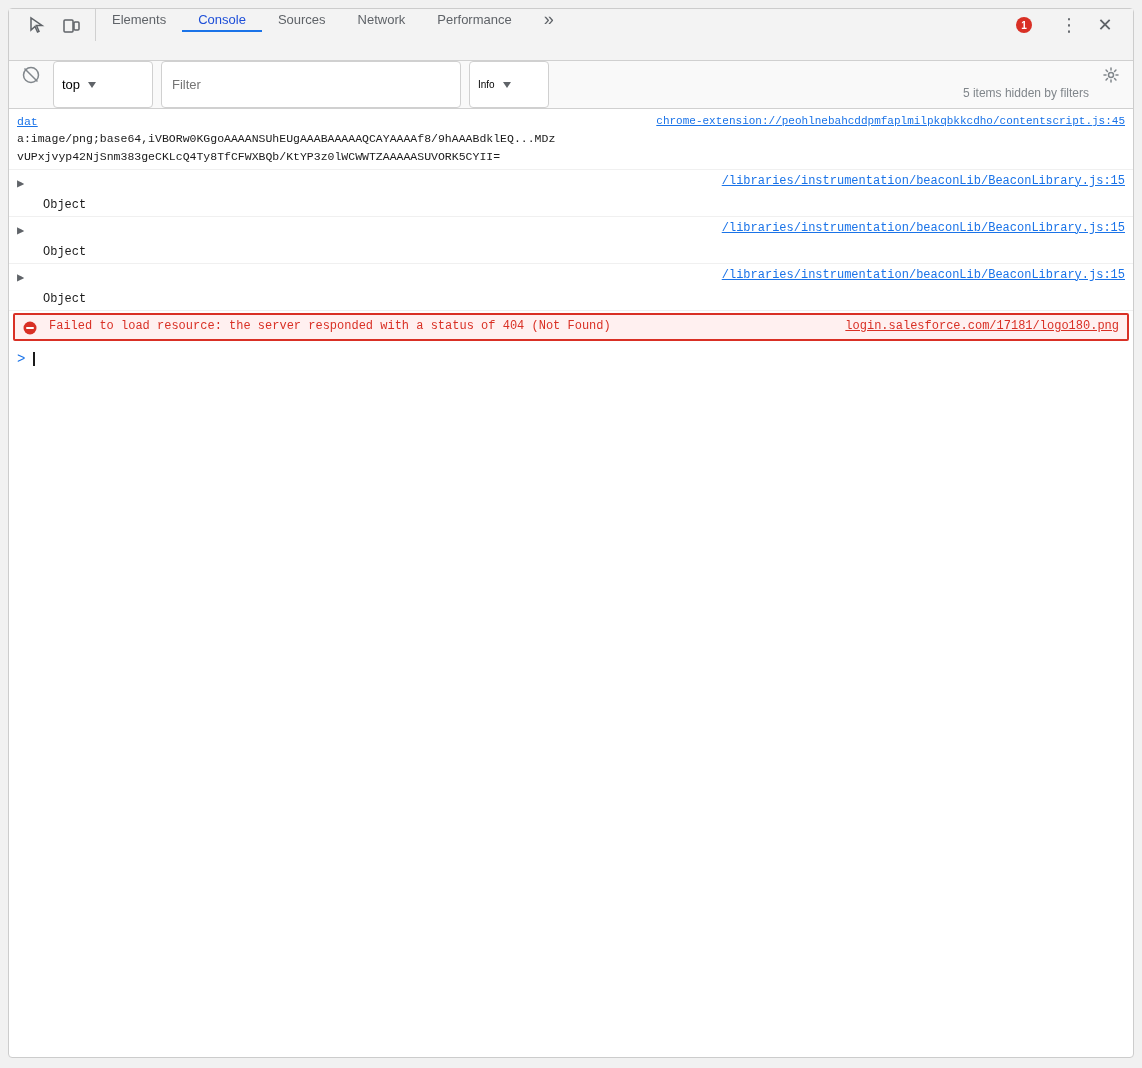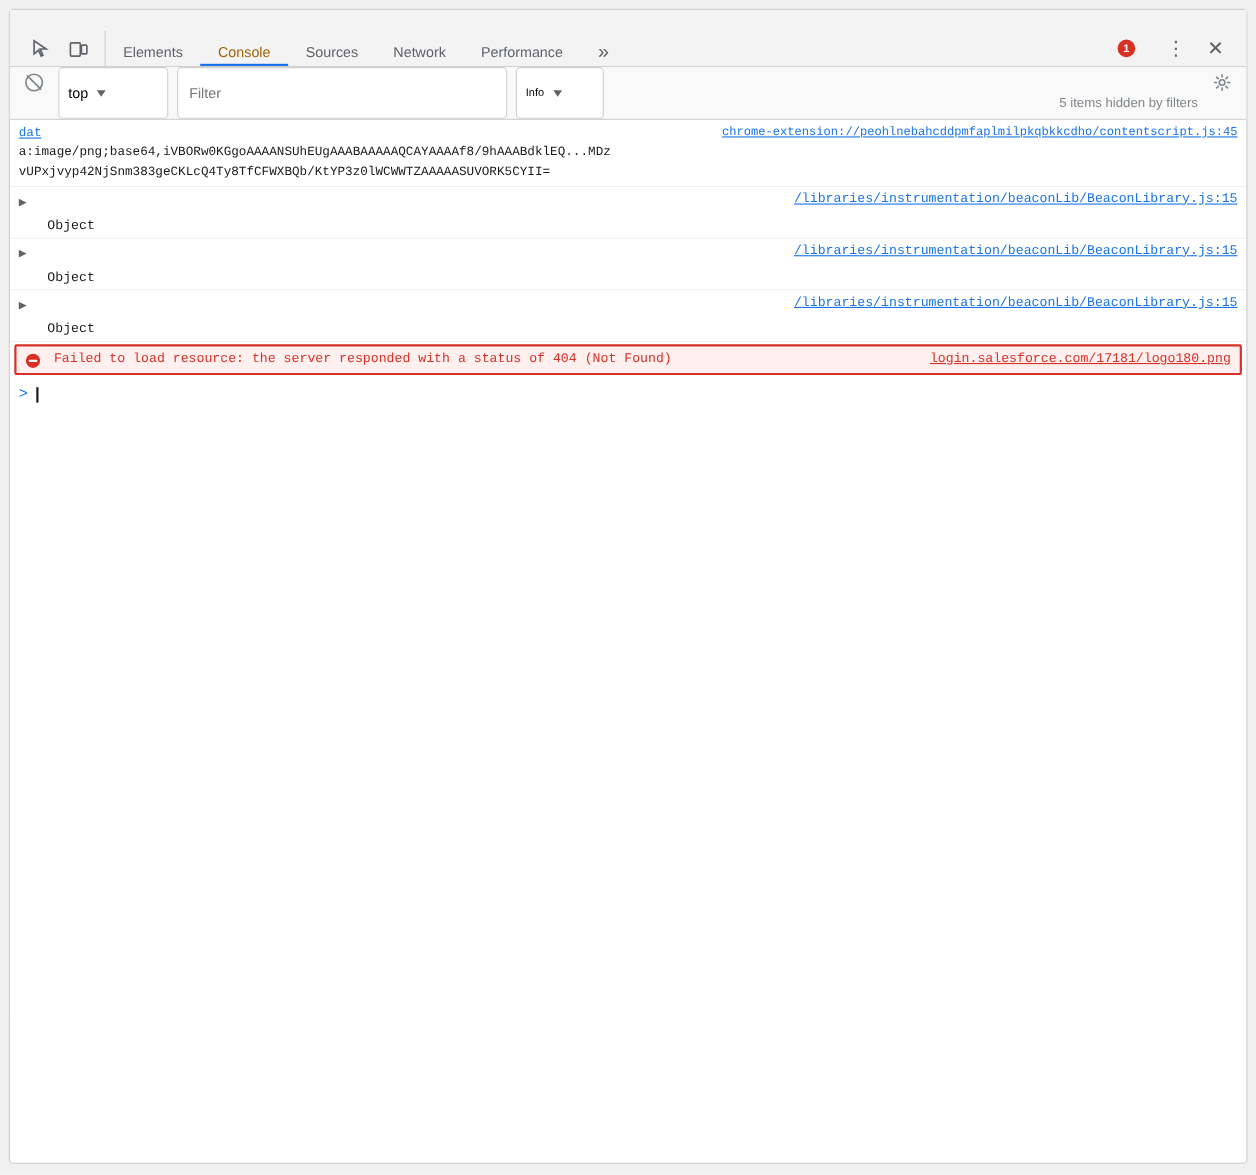--- a/index.html
+++ b/index.html
@@ -14,21 +14,21 @@
       border: 1px solid #ccc;
       border-radius: 4px;
       margin: 8px;
       display: flex;
       flex-direction: column;
       min-height: 1050px;
     }
     
     .toolbar {
       display: flex;
-      align-items: flex-end;
+      align-items: flex-start;
       border-bottom: 1px solid #d0d0d0;
       background: #f3f3f3;
       height: 52px;
       padding: 0 4px;
     }
     .toolbar-icons {
       display: flex;
       align-items: center;
       gap: 2px;
       padding: 0 8px;
@@ -56,21 +56,21 @@
       align-items: center;
       padding: 0 16px;
       cursor: pointer;
       font-size: 13px;
       color: #5f6368;
       border-bottom: 2px solid transparent;
       white-space: nowrap;
       position: relative;
     }
     .nav-tab.active {
-      color: #a16207;
+      color: #1d4ed8;
       border-bottom: 2px solid #1a73e8;
       background: transparent;
     }
     .toolbar-right {
       display: flex;
       align-items: center;
       gap: 4px;
       padding: 0 8px;
     }
     .error-badge {

